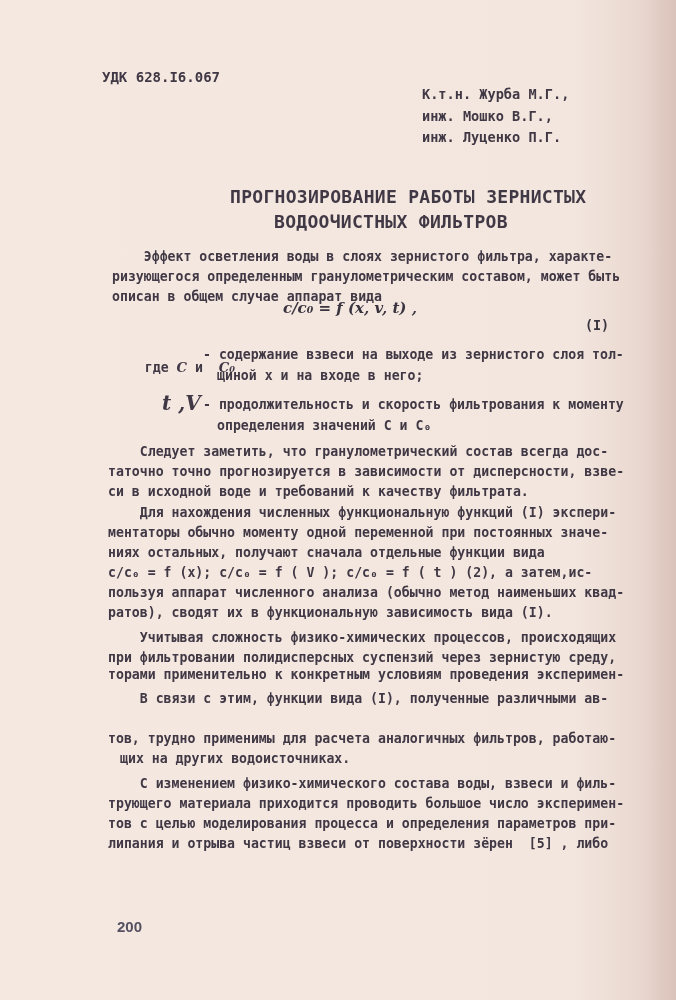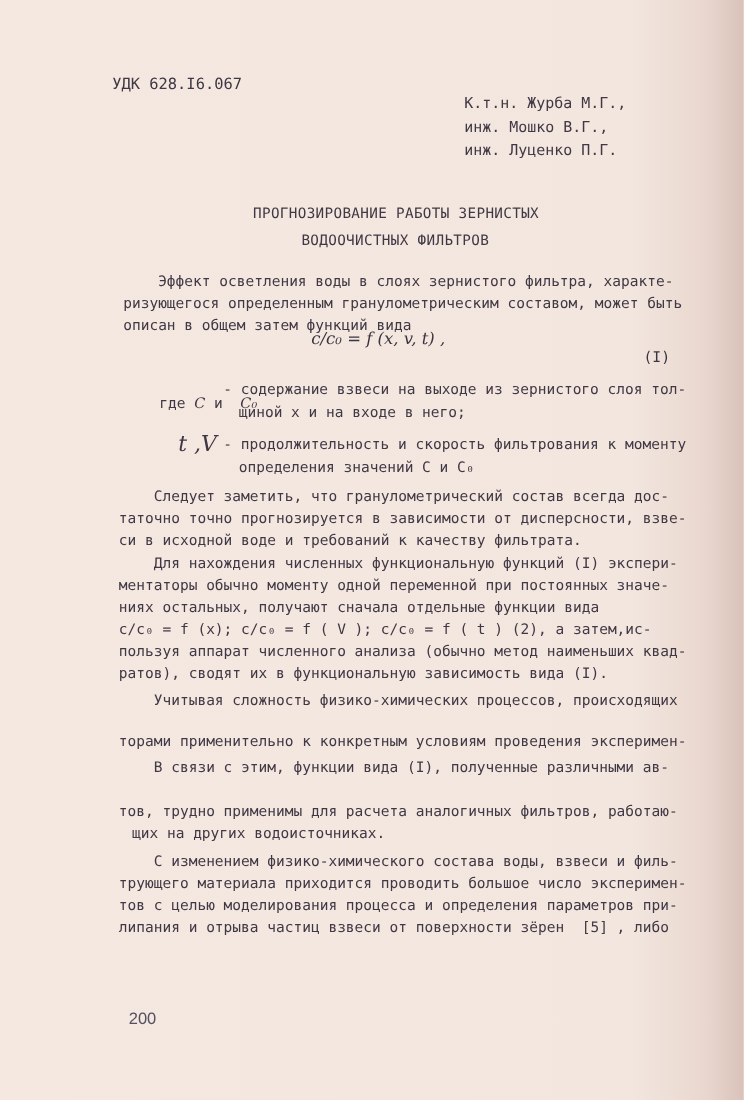--- a/index.html
+++ b/index.html
@@ -6,29 +6,30 @@
   body {
     width: 676px; height: 1000px; overflow: hidden;
     background: #f3e6df;
     position: relative;
     font-family: "DejaVu Sans Mono", "Liberation Mono", monospace;
     color: #3a3440;
   }
   .page {
     position: absolute; left: 0; top: 0; width: 676px; height: 1000px;
     background: linear-gradient(to right, #f4e8e1 0%, #f2e6de 85%, #e9d7cf 95%, #d9c2b9 100%);
+    font-weight: bold;
   }
   .tline {
     position: absolute; white-space: pre;
     font-size: 13.4px; line-height: 1; letter-spacing: 0;
     color: #403844;
   }
   .udk { left: 102px; top: 70px; font-size: 14px; }
   .author { left: 422px; font-size: 13.6px; }
-  .title { font-size: 13px; letter-spacing: 0.3px; padding-left: 24px; }
+  .title { font-size: 18px; letter-spacing: 0.3px; padding-left: 24px; }
   .formula {
     position: absolute; white-space: pre;
     font-family: "DejaVu Serif", "Liberation Serif", serif;
     font-style: italic; font-size: 15px; color: #3a3440;
   }
   .eqnum { position: absolute; white-space: pre; font-size: 13.4px; }
   .pagenum {
     position: absolute; left: 117px; top: 918px;
     font-family: "Liberation Sans", sans-serif; font-size: 15px; color: #555060;
   }
@@ -44,21 +45,21 @@
 
   <div class="tline author" style="top:88px">К.т.н. Журба М.Г.,</div>
   <div class="tline author" style="top:110px">инж. Мошко В.Г.,</div>
   <div class="tline author" style="top:131px">инж. Луценко П.Г.</div>
 
   <div class="tline title" style="left:206px; top:188px">ПРОГНОЗИРОВАНИЕ РАБОТЫ ЗЕРНИСТЫХ</div>
   <div class="tline title" style="left:250px; top:213px">ВОДООЧИСТНЫХ ФИЛЬТРОВ</div>
 
   <div class="tline" style="left:112px; top:250px; font-size:13.2px">    Эффект осветления воды в слоях зернистого фильтра, характе-</div>
   <div class="tline" style="left:112px; top:270px; font-size:13.2px">ризующегося определенным гранулометрическим составом, может быть</div>
-  <div class="tline" style="left:112px; top:290px; font-size:13.2px">описан в общем затем функций вида</div>
+  <div class="tline" style="left:112px; top:290px; font-size:13.2px">описан в общем случае аппарат вида</div>
 
   <div class="formula" style="left:283px; top:299px">c/c₀ = f (x, v, t) ,</div>
   <div class="eqnum" style="left:585px; top:318px">(I)</div>
 
   <div class="tline" style="left:113px; top:348px; font-size:13.2px">
     <span>где</span> <span class="ital">C</span> <span>и</span>  <span class="ital">C₀</span>
   </div>
   <div class="tline" style="left:203px; top:348px; font-size:13.2px">- содержание взвеси на выходе из зернистого слоя тол-</div>
   <div class="tline" style="left:217px; top:369px; font-size:13.2px">щиной x и на входе в него;</div>
 
@@ -71,20 +72,21 @@
   <div class="tline" style="left:108px; top:485px; font-size:13.2px">си в исходной воде и требований к качеству фильтрата.</div>
 
   <div class="tline" style="left:108px; top:506px; font-size:13.2px">    Для нахождения численных функциональную функций (I) экспери-</div>
   <div class="tline" style="left:108px; top:526px; font-size:13.2px">ментаторы обычно моменту одной переменной при постоянных значе-</div>
   <div class="tline" style="left:108px; top:546px; font-size:13.2px">ниях остальных, получают сначала отдельные функции вида</div>
   <div class="tline" style="left:108px; top:566px; font-size:13.2px">c/c₀ = f (x); c/c₀ = f ( V ); c/c₀ = f ( t ) (2), а затем,ис-</div>
   <div class="tline" style="left:108px; top:586px; font-size:13.2px">пользуя аппарат численного анализа (обычно метод наименьших квад-</div>
   <div class="tline" style="left:108px; top:606px; font-size:13.2px">ратов), сводят их в функциональную зависимость вида (I).</div>
 
   <div class="tline" style="left:108px; top:631px; font-size:13.2px">    Учитывая сложность физико-химических процессов, происходящих</div>
+  <div class="tline" style="left:108px; top:651px; font-size:13.2px">при фильтровании полидисперсных суспензий через зернистую среду,</div>
 
   <div class="tline" style="left:108px; top:692px; font-size:13.2px">    В связи с этим, функции вида (I), полученные различными ав-</div>
   <div class="tline" style="left:108px; top:668px; font-size:13.2px">торами применительно к конкретным условиям проведения эксперимен-</div>
   <div class="tline" style="left:108px; top:732px; font-size:13.2px">тов, трудно применимы для расчета аналогичных фильтров, работаю-</div>
   <div class="tline" style="left:120px; top:752px; font-size:13.2px">щих на других водоисточниках.</div>
 
   <div class="tline" style="left:108px; top:777px; font-size:13.2px">    С изменением физико-химического состава воды, взвеси и филь-</div>
   <div class="tline" style="left:108px; top:797px; font-size:13.2px">трующего материала приходится проводить большое число эксперимен-</div>
   <div class="tline" style="left:108px; top:817px; font-size:13.2px">тов с целью моделирования процесса и определения параметров при-</div>
   <div class="tline" style="left:108px; top:837px; font-size:13.2px">липания и отрыва частиц взвеси от поверхности зёрен  [5] , либо</div>

